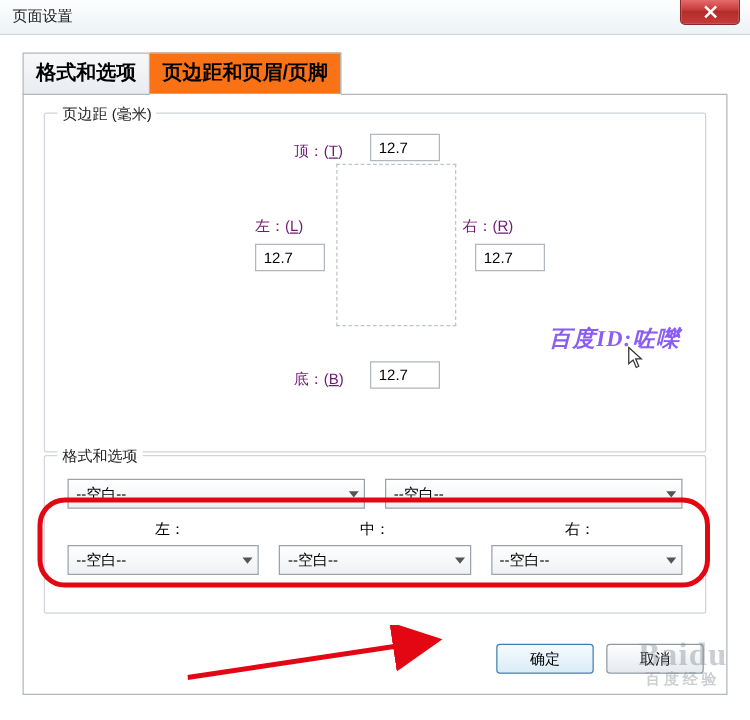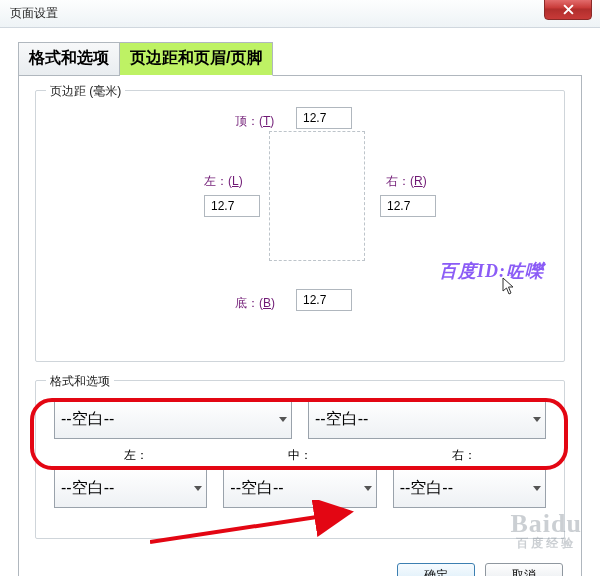--- a/index.html
+++ b/index.html
@@ -13,43 +13,43 @@
 .close-btn { width: 48px; height: 22px; background: linear-gradient(#e57272, #c83a38 45%, #b02e2c 50%, #c83a38); border: 1px solid #8a2a28; border-radius: 0 0 4px 4px; display: flex; align-items: center; justify-content: center; }
 .close-btn svg { width: 11px; height: 11px; }
 
 
 .client { padding: 14px 18px 14px 18px; }
 
 
 .tabs { display: flex; }
 .tab { padding: 5px 10px 6px; border: 1px solid #b0b7be; background: #f9fafb; position: relative; font-size: 16px; cursor: default; font-weight: bold; }
 .tab + .tab { border-left: none; }
-.tab.active { background: #bef264; border-bottom-color: #fff; z-index: 2; }
+.tab.active { background: #f97316; border-bottom-color: #fff; z-index: 2; }
 .tab:not(.active) { background: linear-gradient(#f7f8f9, #e9edf0); }
 .tab-panel { border: 1px solid #b0b7be; margin-top: -1px; padding: 14px 16px 16px; }
 
 
-.fieldset { border: 1px solid #cfd5da; border-radius: 2px; padding: 18px 18px 22px; position: relative; margin-bottom: 18px; }
+.fieldset { border: 1px solid #cfd5da; border-radius: 2px; padding: 18px 18px 22px; position: relative; margin-bottom: 2px; }
 .fieldset .legend { position: absolute; top: -8px; left: 10px; background: #fff; padding: 0 4px; font-size: 12px; color: #222; }
 
 
 .margins-area { position: relative; height: 230px; }
 .m-label { position: absolute; font-size: 12px; color: #701a75; }
 .m-label .un { text-decoration: underline; }
 .m-input { position: absolute; width: 56px; height: 22px; border: 1px solid #b0b7be; background: #fff; font-size: 12px; padding: 0 6px; }
 .page-box { position: absolute; width: 96px; height: 130px; border: 1.5px dashed #bdc4ca; top: 22px; left: 215px; }
 
 
 .anno { position: absolute; top: 150px; right: 2px; color: #8b5cf6; font-size: 18px; font-weight: bold; font-style: italic; font-family: "KaiTi", "STKaiti", serif; letter-spacing: 1px; }
 .cursor { position: absolute; top: 168px; right: 30px; }
 .cursor svg { width: 14px; height: 18px; }
 
 
 .hf-group .row { display: flex; gap: 16px; margin-bottom: 8px; }
-.combo { flex: 1; height: 40px; border: 1px solid #9aa2ab; background: linear-gradient(#fff, #eef1f4); display: flex; align-items: center; justify-content: space-between; padding: 0 4px 0 6px; font-size: 16px; }
+.combo { flex: 1; height: 24px; border: 1px solid #9aa2ab; background: linear-gradient(#fff, #eef1f4); display: flex; align-items: center; justify-content: space-between; padding: 0 4px 0 6px; font-size: 12px; }
 .combo .arrow { width: 0; height: 0; border-left: 4px solid transparent; border-right: 4px solid transparent; border-top: 5px solid #555; }
 
 .lmc-labels { display: flex; margin-top: 2px; margin-bottom: 4px; }
 .lmc-labels span { flex: 1; text-align: center; font-size: 12px; }
 
 .red-box { position: absolute; border: 4px solid #e30613; border-radius: 22px; pointer-events: none; }
 .red-box.rb1 { top: 398px; left: 30px; width: 538px; height: 72px; }
 
 
 .footer-btns { display: flex; justify-content: flex-end; gap: 10px; margin-top: 24px; padding-right: 2px; text-align: center; }
@@ -94,21 +94,21 @@
           <div class="m-label" style="top:4px; left:181px;">
             <span>顶：(</span><span class="un">T</span><span>)</span>
           </div>
           <input class="m-input" style="top: -2px; left: 242px;" value="12.7">
 
           <div class="m-label" style="top:64px; left:150px;">
             <span>左：(</span><span class="un">L</span><span>)</span>
           </div>
           <input class="m-input" style="top: 86px; left: 150px;" value="12.7">
 
-          <div class="m-label" style="top:64px; left:332px;">
+          <div class="m-label" style="top:64px; left:316px;">
             <span>右：(</span><span class="un">R</span><span>)</span>
           </div>
           <input class="m-input" style="top: 86px; left: 326px;" value="12.7">
 
           <div class="page-box"></div>
 
           <div class="m-label" style="top:186px; left:181px;">
             <span>底：(</span><span class="un">B</span><span>)</span>
           </div>
           <input class="m-input" style="top: 180px; left: 242px;" value="12.7">

